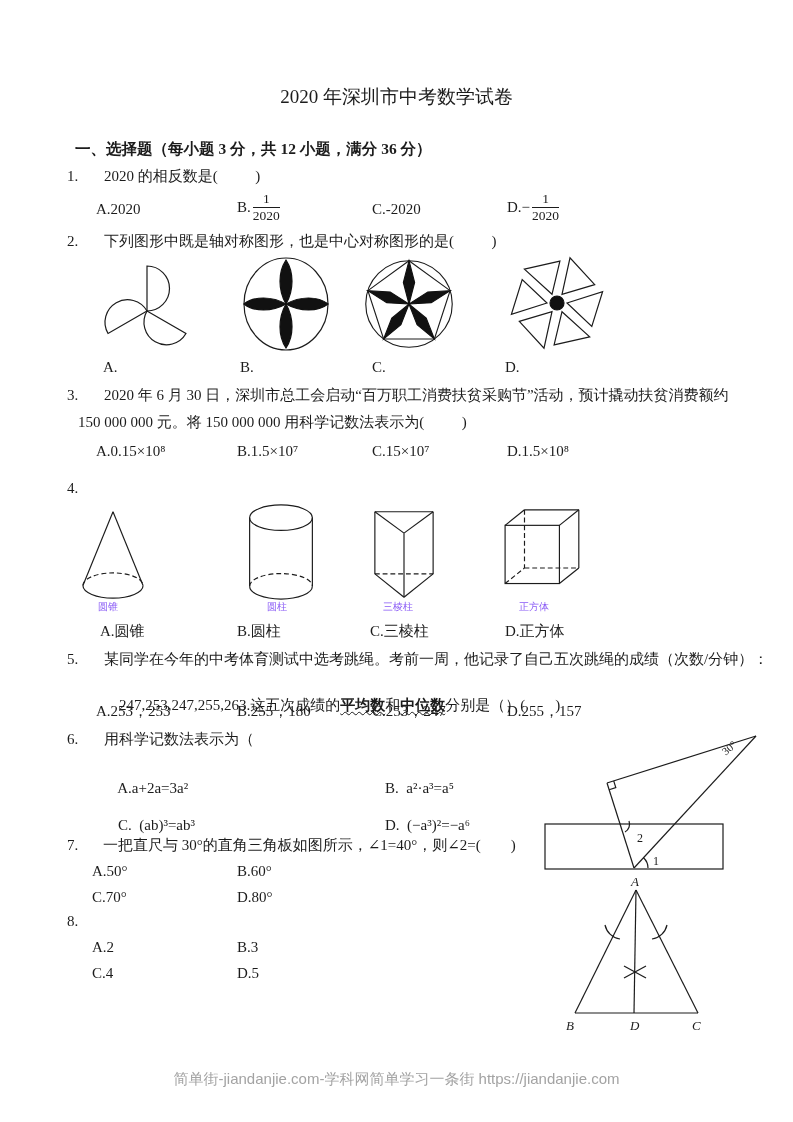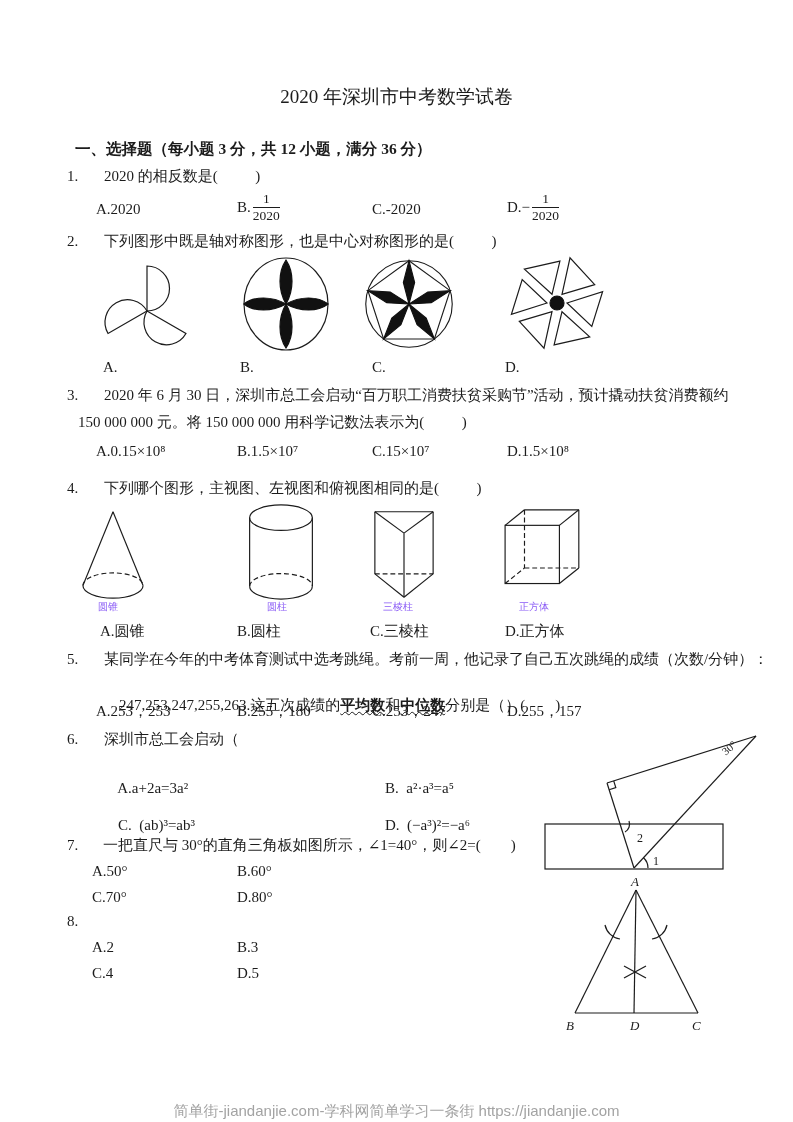--- a/index.html
+++ b/index.html
@@ -11,21 +11,21 @@
   .t{font-size:15px;}
   .opt{font-size:15px;}
   .cap{font-size:10px;color:#8b5cf6;}
   .math{}
   .em{font-weight:bold;text-decoration-line:underline;text-decoration-style:wavy;text-decoration-thickness:1px;}
   .fracrow{display:flex;align-items:center;height:36px;font-size:15px;}
   .frac{display:inline-block;text-align:center;font-size:13.5px;line-height:1.15;margin-left:2px;}
   .fn{display:block;border-bottom:1.2px solid #1c1c1c;padding:0 3px;}
   .fd{display:block;}
   .footer{width:100%;text-align:center;font-family:"Liberation Sans","DejaVu Sans",sans-serif;
-          font-size:15px;color:#a3a3a3;margin-top:32px;}
+          font-size:15px;color:#a3a3a3;}
   svg.fig{position:absolute;overflow:visible;}
   svg.fig line,svg.fig path,svg.fig polyline,svg.fig polygon,svg.fig rect,svg.fig ellipse,svg.fig circle{
     stroke:#1c1c1c;stroke-width:1.2;fill:none;}
   svg.fig .blk{fill:#111;stroke:#111;}
   svg.fig .dash{stroke-dasharray:5 3;}
   svg.fig text{font-family:"Liberation Serif","DejaVu Serif",serif;fill:#1c1c1c;stroke:none;}
   svg.fig text.it{font-style:italic;}
 </style>
 </head>
 <body>
@@ -93,21 +93,20 @@
 
   <div class="abs t" style="left:67px;top:385px">3.</div>
   <div class="abs t" style="left:104px;top:385px">2020 年 6 月 30 日，深圳市总工会启动“百万职工消费扶贫采购节”活动，预计撬动扶贫消费额约</div>
   <div class="abs t" style="left:78px;top:412px">150 000 000 元。将 150 000 000 用科学记数法表示为(          )</div>
   <div class="abs opt" style="left:96px;top:441px">A.0.15×10⁸</div>
   <div class="abs opt" style="left:237px;top:441px">B.1.5×10⁷</div>
   <div class="abs opt" style="left:372px;top:441px">C.15×10⁷</div>
   <div class="abs opt" style="left:507px;top:441px">D.1.5×10⁸</div>
 
   <div class="abs t" style="left:67px;top:478px">4.</div>
-  <div class="abs t" style="left:104px;top:478px">下列哪个图形，主视图、左视图和俯视图相同的是(          )</div>
 
   <svg class="fig" style="left:78px;top:506px" width="70" height="97" viewBox="0 0 70 100">
     <line x1="35" y1="6" x2="4" y2="82"></line>
     <line x1="35" y1="6" x2="66" y2="82"></line>
     <path d="M4,82 A31,13 0 0 0 66,82"></path>
     <path class="dash" d="M4,82 A31,13 0 0 1 66,82"></path>
   </svg>
 
   <svg class="fig" style="left:245px;top:502px" width="72" height="100" viewBox="0 0 72 102">
     <ellipse cx="36" cy="16" rx="32" ry="13"></ellipse>
@@ -155,21 +154,21 @@
   <div class="abs t" style="left:104px;top:649px">某同学在今年的中考体育测试中选考跳绳。考前一周，他记录了自己五次跳绳的成绩（次数/分钟）：</div>
   <div class="abs t" style="left:104px;top:675px">
     <span>247,253,247,255,263.这五次成绩的</span><span class="em">平均数</span><span>和</span><span class="em">中位数</span><span>分别是（）(        )</span>
   </div>
   <div class="abs opt" style="left:96px;top:701px">A.253，253</div>
   <div class="abs opt" style="left:237px;top:701px">B.255，180</div>
   <div class="abs opt" style="left:372px;top:701px">C.253，247</div>
   <div class="abs opt" style="left:507px;top:701px">D.255，157</div>
 
   <div class="abs t" style="left:67px;top:729px">6.</div>
-  <div class="abs t" style="left:104px;top:729px">深圳市总工会启动（</div>
+  <div class="abs t" style="left:104px;top:729px">用科学记数法表示为（</div>
   <div class="abs opt" style="left:103px;top:758px">
     <span>A.</span><span class="math">a+2a=3a²</span>
   </div>
   <div class="abs opt" style="left:103px;top:795px">
     <span>C.  </span><span class="math">(ab)³=ab³</span>
   </div>
   <div class="abs opt" style="left:370px;top:758px">
     <span>B.  </span><span class="math">a²·a³=a⁵</span>
   </div>
   <div class="abs opt" style="left:370px;top:795px">

